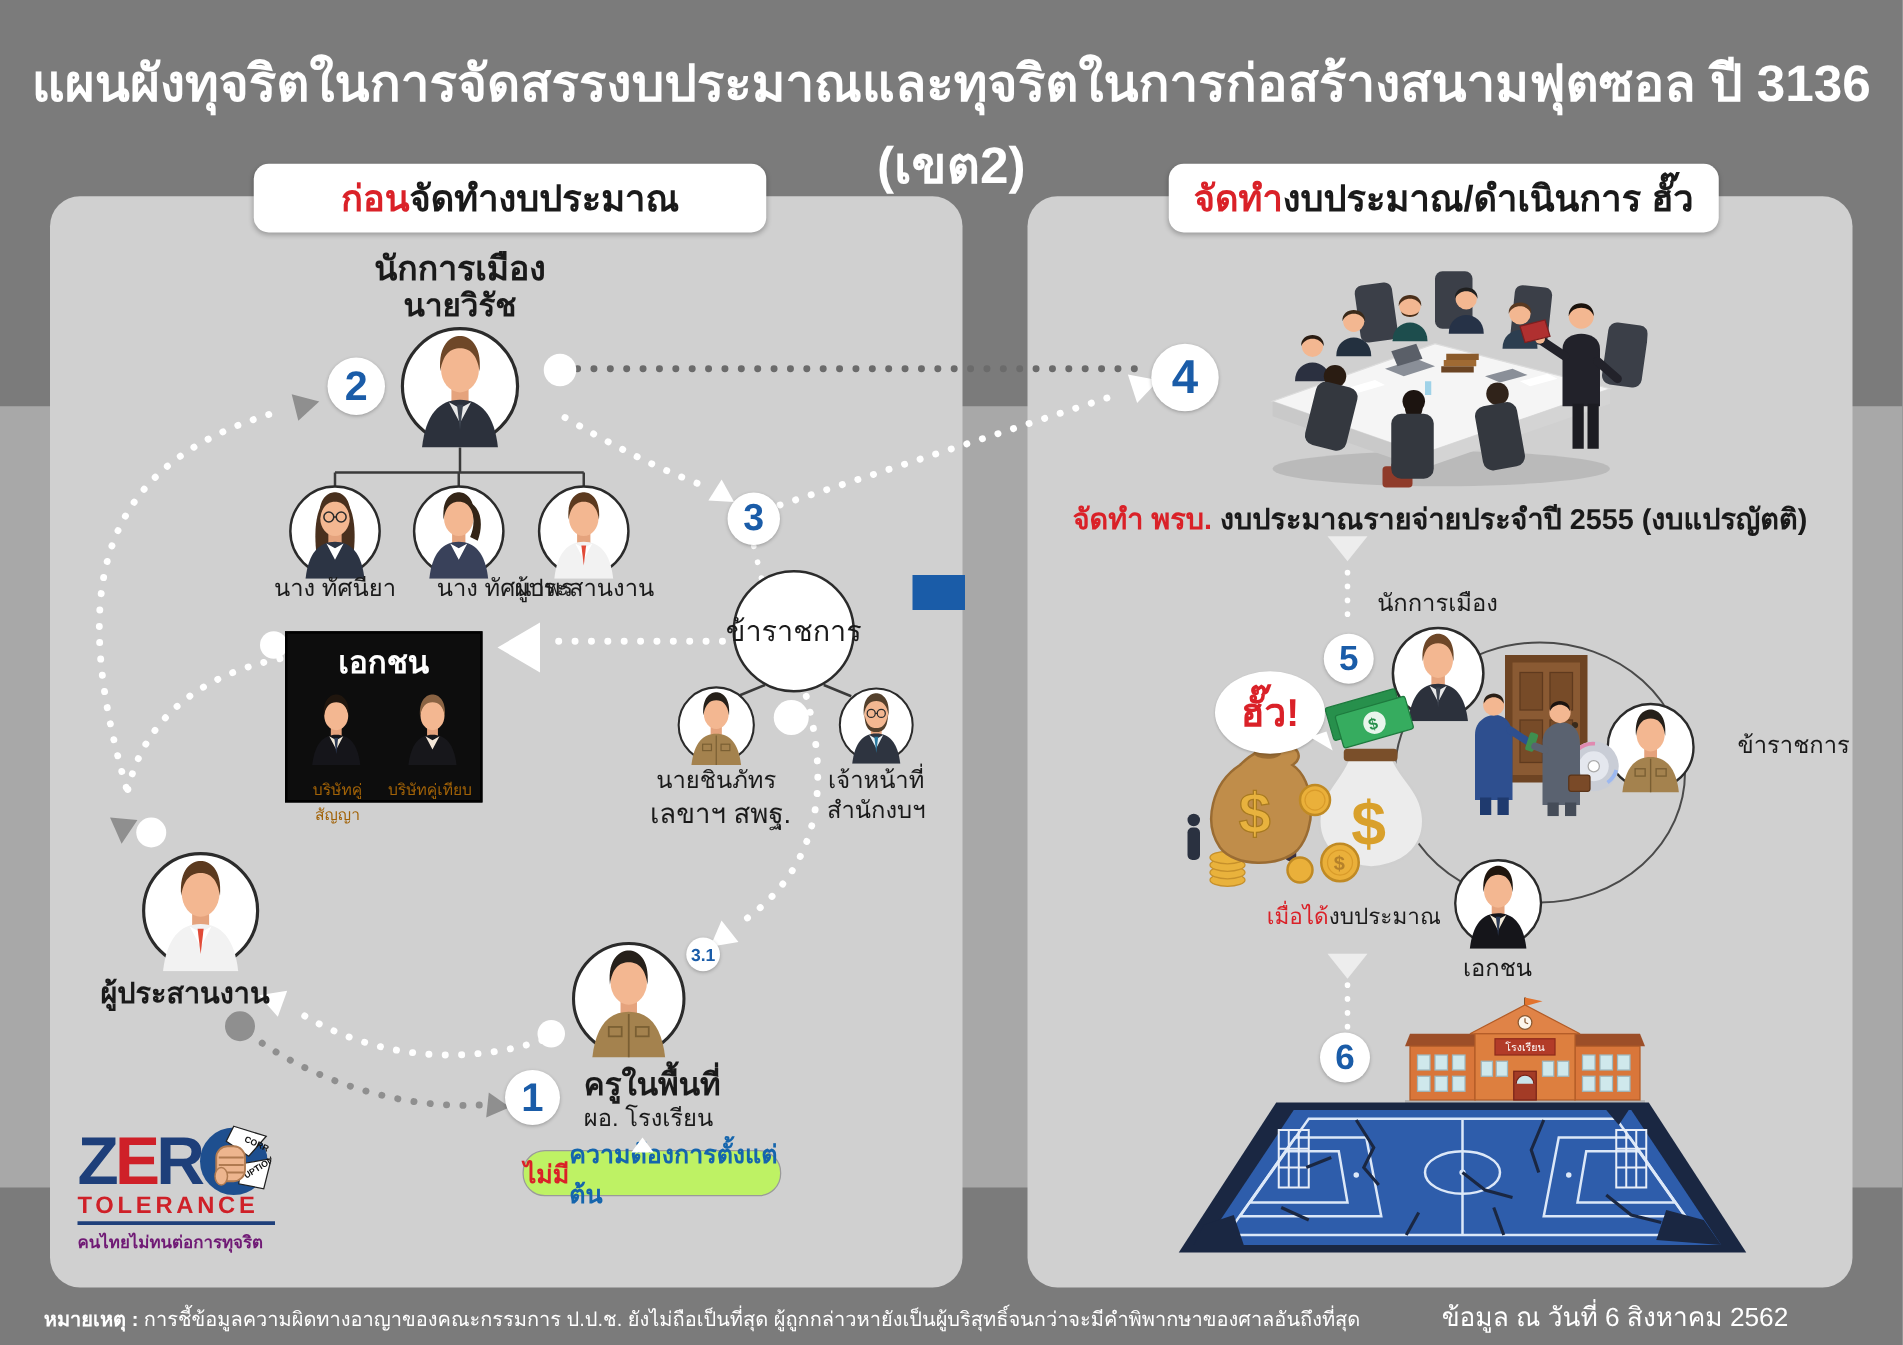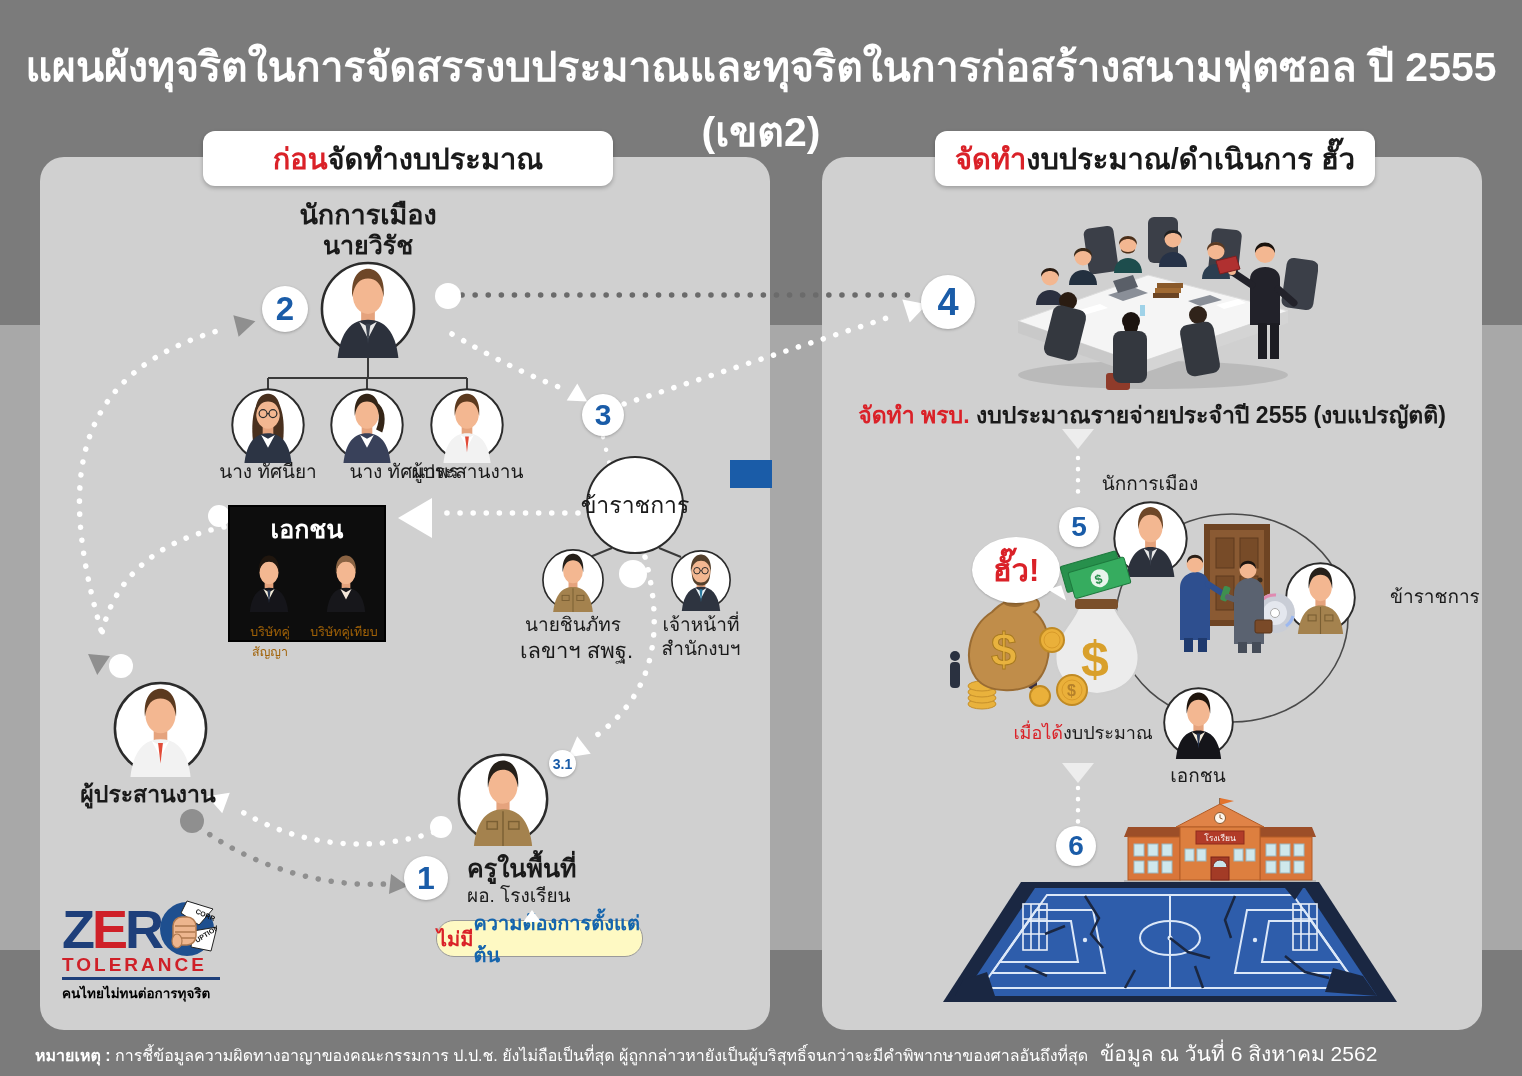--- a/index.html
+++ b/index.html
@@ -23,51 +23,51 @@
   #civil-circle{position:absolute;left:586px;top:456px;width:98px;height:98px;border-radius:50%;
        background:#fff;border:2.5px solid #2b2b2b;display:flex;align-items:center;justify-content:center;
        font-size:23px;color:#1a1a1a;box-sizing:border-box;}
   #ekachon{position:absolute;left:228px;top:505px;width:158px;height:137px;background:#0d0d0d;
        border:2px solid #000;box-sizing:border-box;}
   #ekachon .ek-title{color:#fff;font-size:25px;font-weight:bold;text-align:center;margin-top:2px;}
   #ekachon .ek-row{display:flex;justify-content:space-around;height:72px;margin-top:1px;}
   #ekachon .ek-av{width:62px;height:72px;}
   #ekachon .ek-labels{display:flex;justify-content:space-between;padding:0 3px;}
   #ekachon .ek-labels div{color:#a16207;font-size:12.5px;width:50%;text-align:center;}
-  #bubble1{position:absolute;left:436px;top:920px;width:205px;height:35px;background:#fef9c3;
+  #bubble1{position:absolute;left:418px;top:920px;width:205px;height:35px;background:#bef264;
        border:1.5px solid #9a9a9a;border-radius:18px;display:flex;align-items:center;justify-content:center;
        font-size:20px;font-weight:bold;}
   #bubble1:before{content:'';position:absolute;left:86px;top:-11px;width:0;height:0;
        border-left:9px solid transparent;border-right:9px solid transparent;border-bottom:12px solid #fff;}
   #hua-bubble{position:absolute;left:972px;top:537px;width:88px;height:66px;background:#fff;
        border-radius:50%;display:flex;align-items:center;justify-content:center;
        font-size:31px;font-weight:bold;color:#da2128;box-shadow:0 1px 2px rgba(0,0,0,.2);}
   #hua-bubble:after{content:'';position:absolute;right:-4px;bottom:0px;width:0;height:0;
        border-left:14px solid transparent;border-top:16px solid #fff;transform:rotate(-18deg);}
   #footer-note{position:absolute;left:35px;top:1043px;color:#fff;font-size:16px;}
-  #footer-date{position:absolute;left:1100px;top:1037px;width:384px;text-align:left;
+  #footer-date{position:absolute;left:1100px;top:1037px;width:384px;text-align:center;
        color:#fff;font-size:21px;}
   #zero-logo{position:absolute;left:62px;top:900px;width:200px;height:118px;}
   #zero-row{display:flex;align-items:center;height:58px;}
   #zero-row .zl{font-size:54px;font-weight:bold;line-height:1;letter-spacing:-3px;}
   #tolerance{color:#cf2028;font-size:19px;font-weight:bold;letter-spacing:3px;margin-top:-4px;}
   #zline{width:158px;height:2.5px;background:#1e3f7a;margin:1px 0 2px 0;}
-  #tagline{color:#000000;font-size:13.5px;font-weight:bold;}
+  #tagline{color:#701a75;font-size:13.5px;font-weight:bold;}
   .scene{position:absolute;}
   .scene svg{display:block;width:100%;height:100%;}
 </style>
 </head>
 <body>
 
 <div id="page">
 
   <div class="band" style="top:0;height:325px;"></div>
   <div class="band" style="top:950px;height:126px;"></div>
 
-  <div id="title">แผนผังทุจริตในการจัดสรรงบประมาณและทุจริตในการก่อสร้างสนามฟุตซอล ปี 2555 (เขต2)</div>
+  <div id="title">แผนผังทุจริตในการจัดสรรงบประมาณและทุจริตในการก่อสร้างสนามฟุตซอล ปี 3136 (เขต2)</div>
 
   <div class="panel" style="left:40px;width:730px;"></div>
   <div class="panel" style="left:822px;width:660px;"></div>
 
   <svg class="abs" style="left:0;top:0;" width="1522" height="1076" viewBox="0 0 1522 1076">
 
     <g stroke="#3a3a3a" stroke-width="2" fill="none">
       <path d="M368,358 V378 M268,378 H467 M268,378 V389 M367,378 V389 M467,378 V389"></path>
       <path d="M612,548 L590,557 M659,548 L681,557"></path>
     </g>

